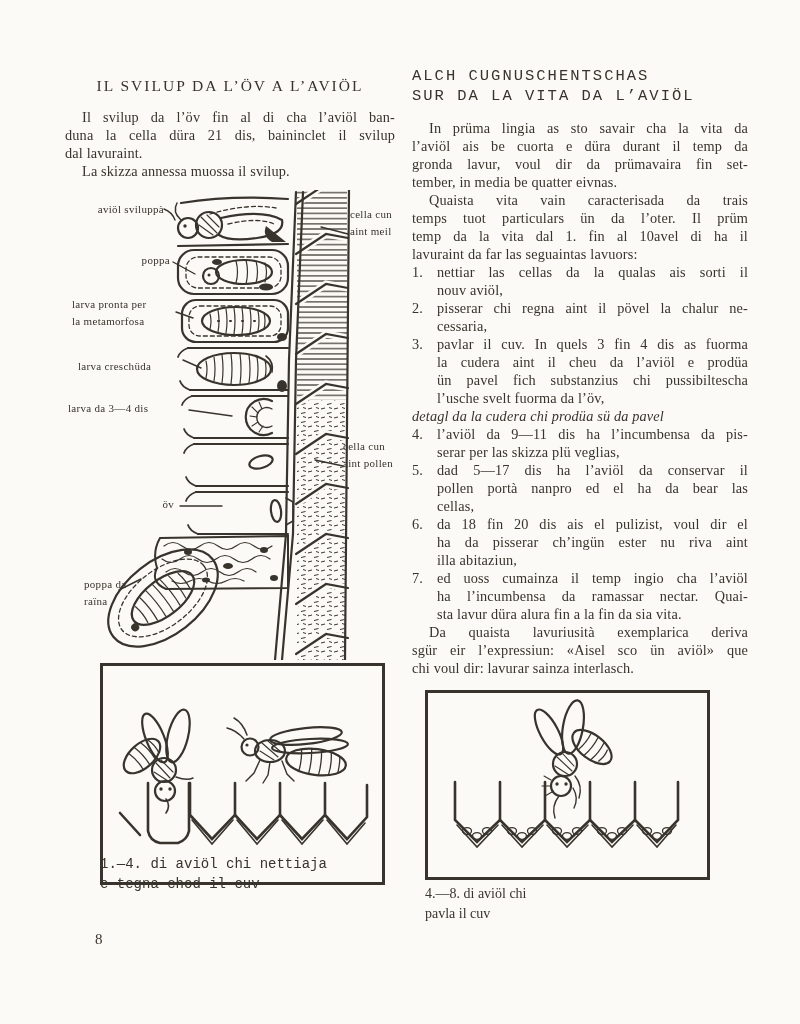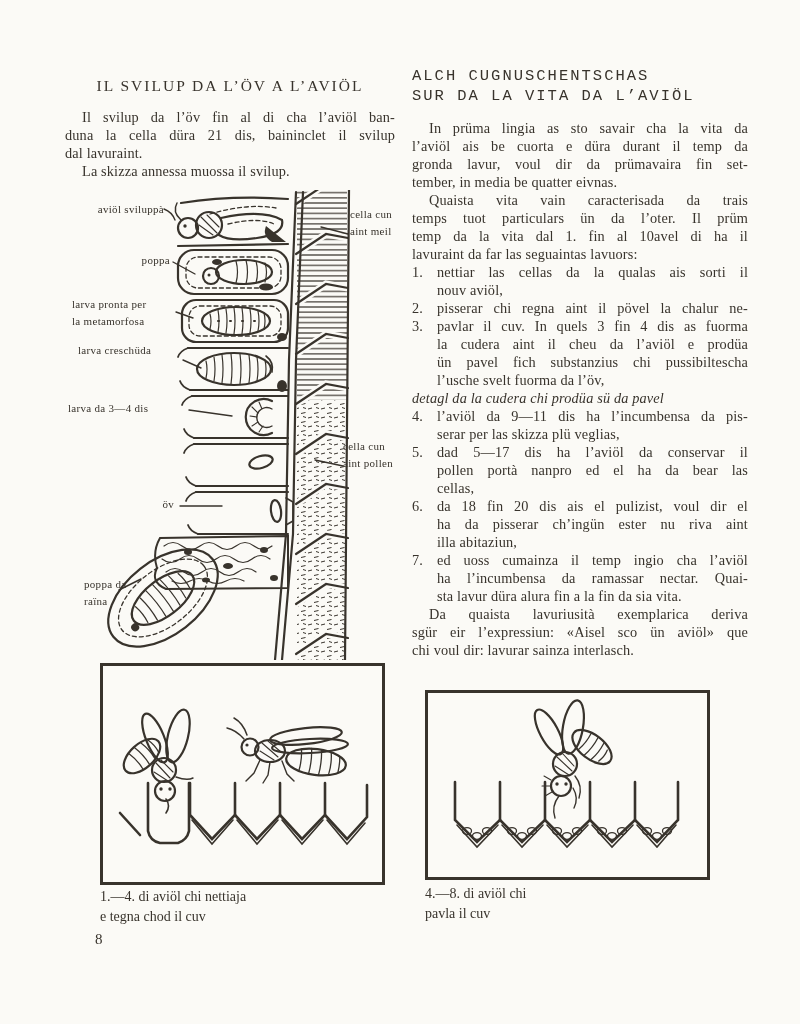--- a/index.html
+++ b/index.html
@@ -76,20 +76,21 @@
           <span class="num">1.</span>
           <div class="body">
             <div class="tline">nettiar las cellas da la qualas ais sorti il</div>
             <div class="tline last">nouv aviöl,</div>
           </div>
         </div>
         <div class="li">
           <span class="num">2.</span>
           <div class="body">
             <div class="tline">pisserar chi regna aint il pövel la chalur ne-</div>
+            <div class="tline last">cessaria,</div>
           </div>
         </div>
         <div class="li">
           <span class="num">3.</span>
           <div class="body">
             <div class="tline">pavlar il cuv. In quels 3 fin 4 dis as fuorma</div>
             <div class="tline">la cudera aint il cheu da l’aviöl e prodüa</div>
             <div class="tline">ün pavel fich substanzius chi pussibiltescha</div>
             <div class="tline last">l’usche svelt fuorma da l’öv,</div>
           </div>
@@ -266,21 +267,21 @@
         </g>
       </g>
     </svg>
 
     <div class="dlabel ra" style="left:4px; top:11px; width:100px;">aviöl sviluppà</div>
     <div class="dlabel ra" style="left:50px; top:62px; width:60px;">poppa</div>
     <div class="dlabel" style="left:12px; top:106px;">
       <div>larva pronta per</div>
       <div>la metamorfosa</div>
     </div>
-    <div class="dlabel" style="left:18px; top:152px;text-align:center;">larva creschüda</div>
+    <div class="dlabel" style="left:18px; top:168px;text-align:center;">larva creschüda</div>
     <div class="dlabel" style="left:8px; top:210px;">larva da 3—4 dis</div>
     <div class="dlabel ra" style="left:86px; top:306px; width:28px;">öv</div>
     <div class="dlabel" style="left:0px; top:386px;margin-left:24px;">
       <div>poppa da</div>
       <div>raïna</div>
     </div>
     <div class="dlabel" style="left:290px; top:16px;">
       <div>cella cun</div>
       <div>aint meil</div>
     </div>
@@ -380,21 +381,21 @@
           <circle cx="-8" cy="6" r="1.7" fill="currentColor" stroke="none"></circle>
           <circle cx="1" cy="6" r="1.7" fill="currentColor" stroke="none"></circle>
           <path d="M-14 2 l-7 -4 M-15 8 l-8 0 M-13 14 l-7 4" stroke-width="1.1"></path>
           <path d="M10 -2 q8 10 4 22 M8 10 q6 10 1 20" stroke-width="1.4"></path>
           <path d="M-6 18 q-8 10 -4 22" stroke-width="1.4"></path>
         </g>
       </g>
     </svg>
   </div>
 
-  <div class="caption plain" style="left:100px; top:887px; width:230px;">
+  <div class="caption plain" style="left:100px; top:855px; width:230px;font-family:Liberation Mono, monospace;">
       <div class="tline">1.—4. di aviöl chi nettiaja</div>
       <div class="tline last">e tegna chod il cuv</div>
     </div>
   <div class="caption plain" style="left:425px; top:884px; width:230px;">
       <div class="tline">4.—8. di aviöl chi</div>
       <div class="tline last">pavla il cuv</div>
     </div>
 
   <div class="pagenum" style="left:95px; top:931px;">8</div>
 </div>

